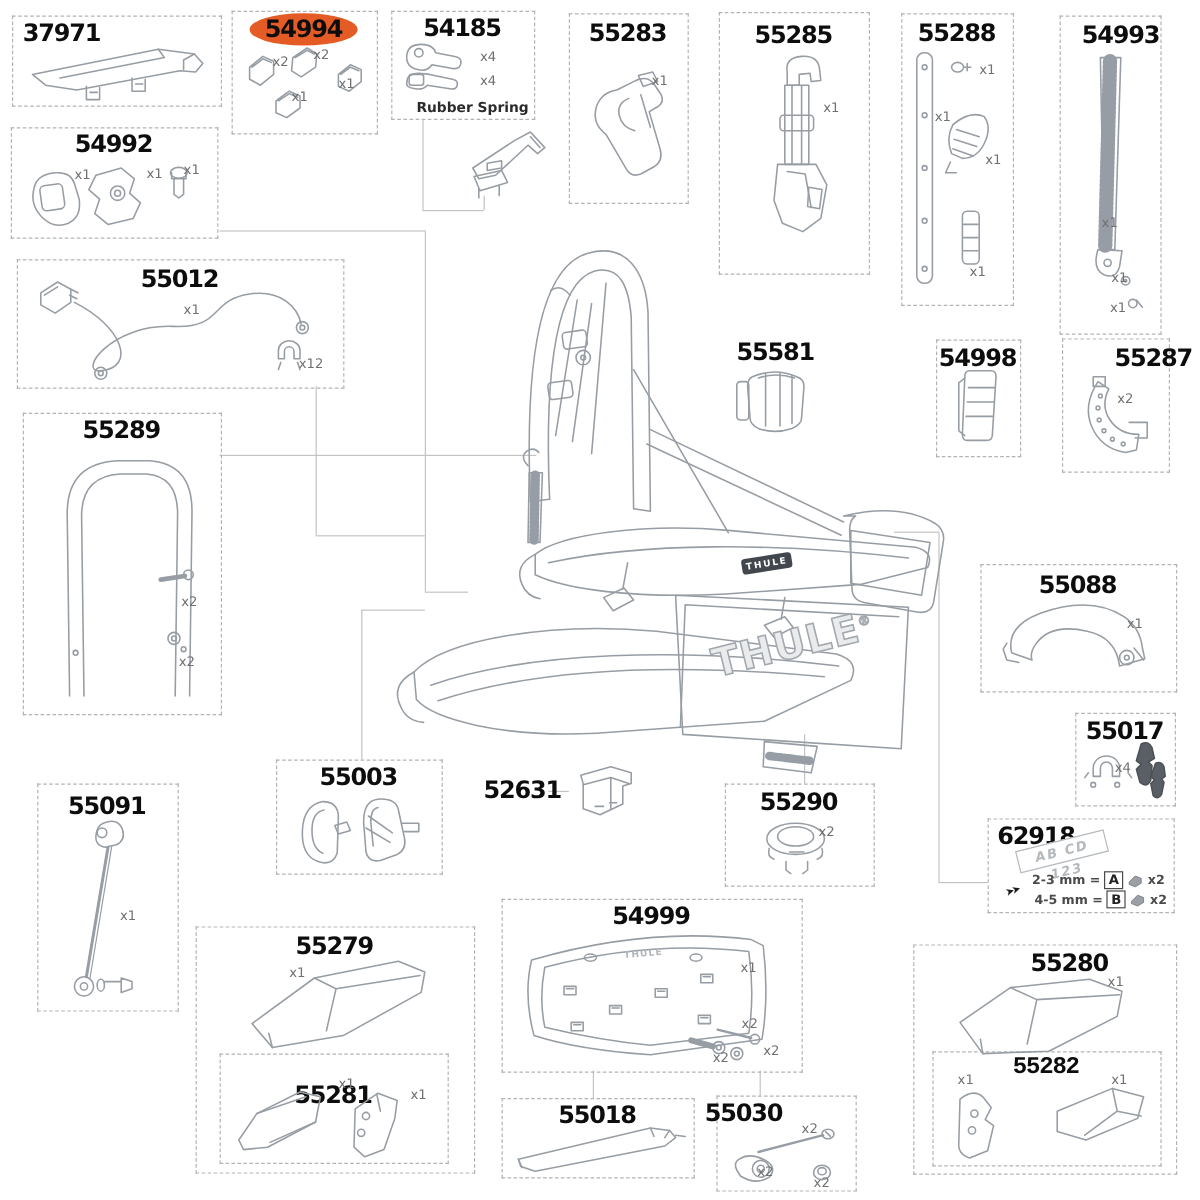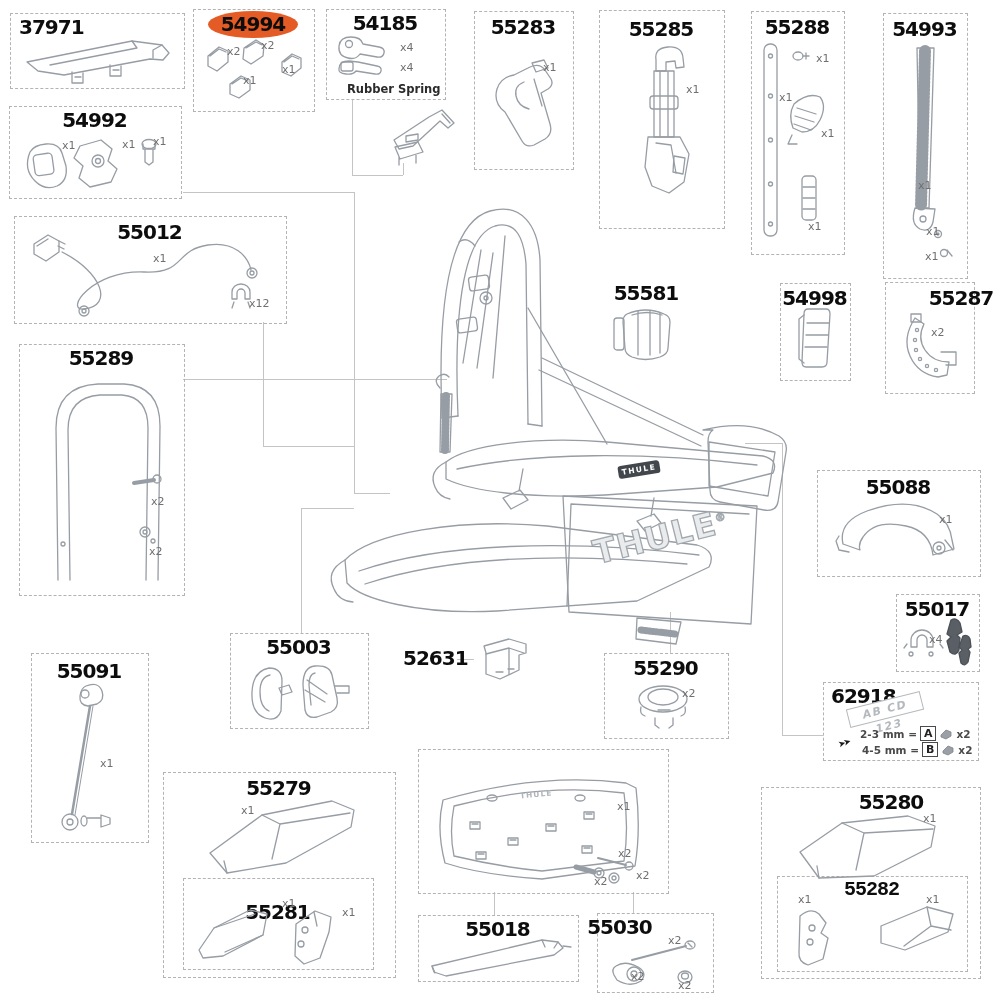--- a/index.html
+++ b/index.html
@@ -84,35 +84,36 @@
 
   <div class="ptitle" style="left:19px;top:17px;">37971</div>
   <div class="ptitle center" style="left:9px;top:110px;width:171px;">54992</div>
   <div class="ptitle center" style="left:193px;top:11px;width:120px;">
     <span class="hl-ellipse"><span>54994</span></span>
   </div>
   <div class="ptitle center" style="left:326px;top:13px;width:118px;">54185</div>
   <div class="ptitle center" style="left:474px;top:17px;width:98px;">55283</div>
   <div class="ptitle center" style="left:599px;top:19px;width:124px;">55285</div>
   <div class="ptitle center" style="left:751px;top:17px;width:92px;">55288</div>
-  <div class="ptitle center" style="left:883px;top:19px;width:83px;">54993</div>
+  <div class="ptitle center" style="left:883px;top:19px;width:83px;text-align:right;">54993</div>
   <div class="ptitle center" style="left:606px;top:283px;width:80px;">55581</div>
   <div class="ptitle center" style="left:780px;top:288px;width:69px;">54998</div>
   <div class="ptitle center" style="left:917px;top:288px;width:88px;">55287</div>
   <div class="ptitle center" style="left:14px;top:222px;width:271px;">55012</div>
   <div class="ptitle center" style="left:19px;top:348px;width:164px;">55289</div>
   <div class="ptitle center" style="left:817px;top:477px;width:162px;">55088</div>
   <div class="ptitle center" style="left:896px;top:599px;width:82px;">55017</div>
   <div class="ptitle" style="left:831px;top:686px;">62918</div>
   <div class="ptitle center" style="left:31px;top:661px;width:116px;">55091</div>
   <div class="ptitle center" style="left:230px;top:637px;width:137px;">55003</div>
   <div class="ptitle" style="left:403px;top:648px;">52631</div>
   <div class="ptitle center" style="left:604px;top:658px;width:123px;">55290</div>
   <div class="ptitle center" style="left:163px;top:778px;width:231px;">55279</div>
   <div class="ptitle center" style="left:183px;top:881px;width:189px;margin-top:21px;">55281</div>
+  <div class="ptitle center" style="left:418px;top:753px;width:249px;">54999</div>
   <div class="ptitle center" style="left:418px;top:919px;width:159px;">55018</div>
   <div class="ptitle center" style="left:562px;top:917px;width:115px;text-align:center;">55030</div>
   <div class="ptitle center" style="left:782px;top:792px;width:218px;">55280</div>
   <div class="ptitle center" style="left:777px;top:880px;width:189px;font-family:Liberation Mono, monospace;">55282</div>
 
   <svg class="pd" style="left:14px;top:32px;" width="165" height="52" viewBox="0 0 165 52">
     <path d="M13,30 L118,9 L148,13 L155,21 L149,28 L136,27 L50,43 L24,39 Z"></path>
     <path d="M118,9 l5,7 L36,33"></path>
     <path d="M58,40 v11 h11 v-10 M61,45 h6"></path>
     <path d="M96,33 v11 h11 v-10 M99,38 h6"></path>

